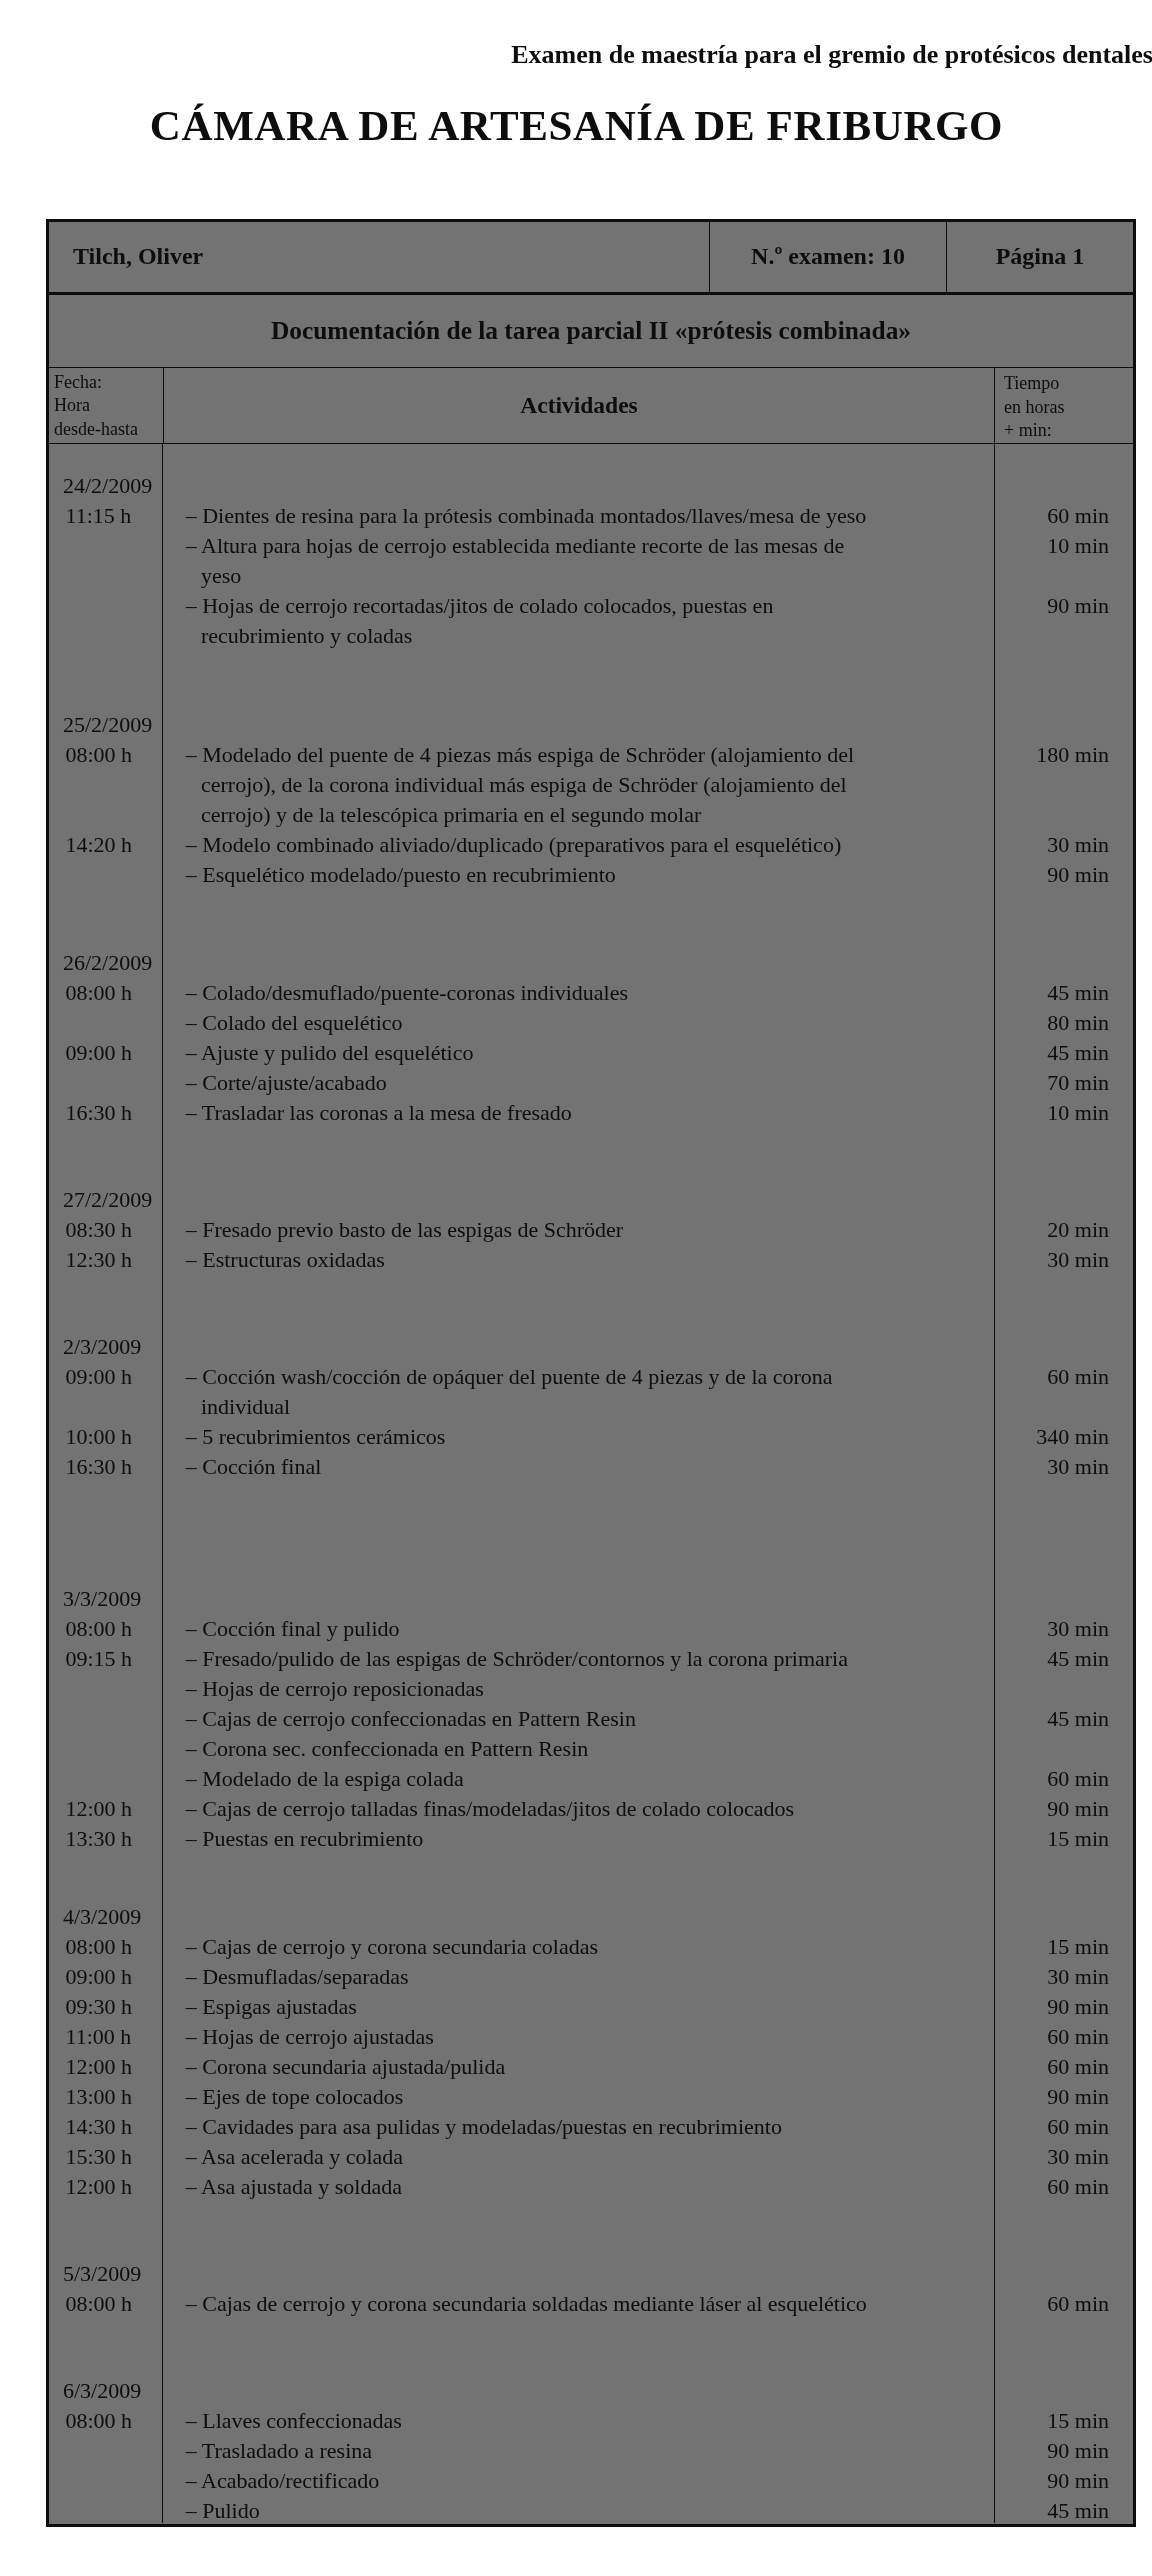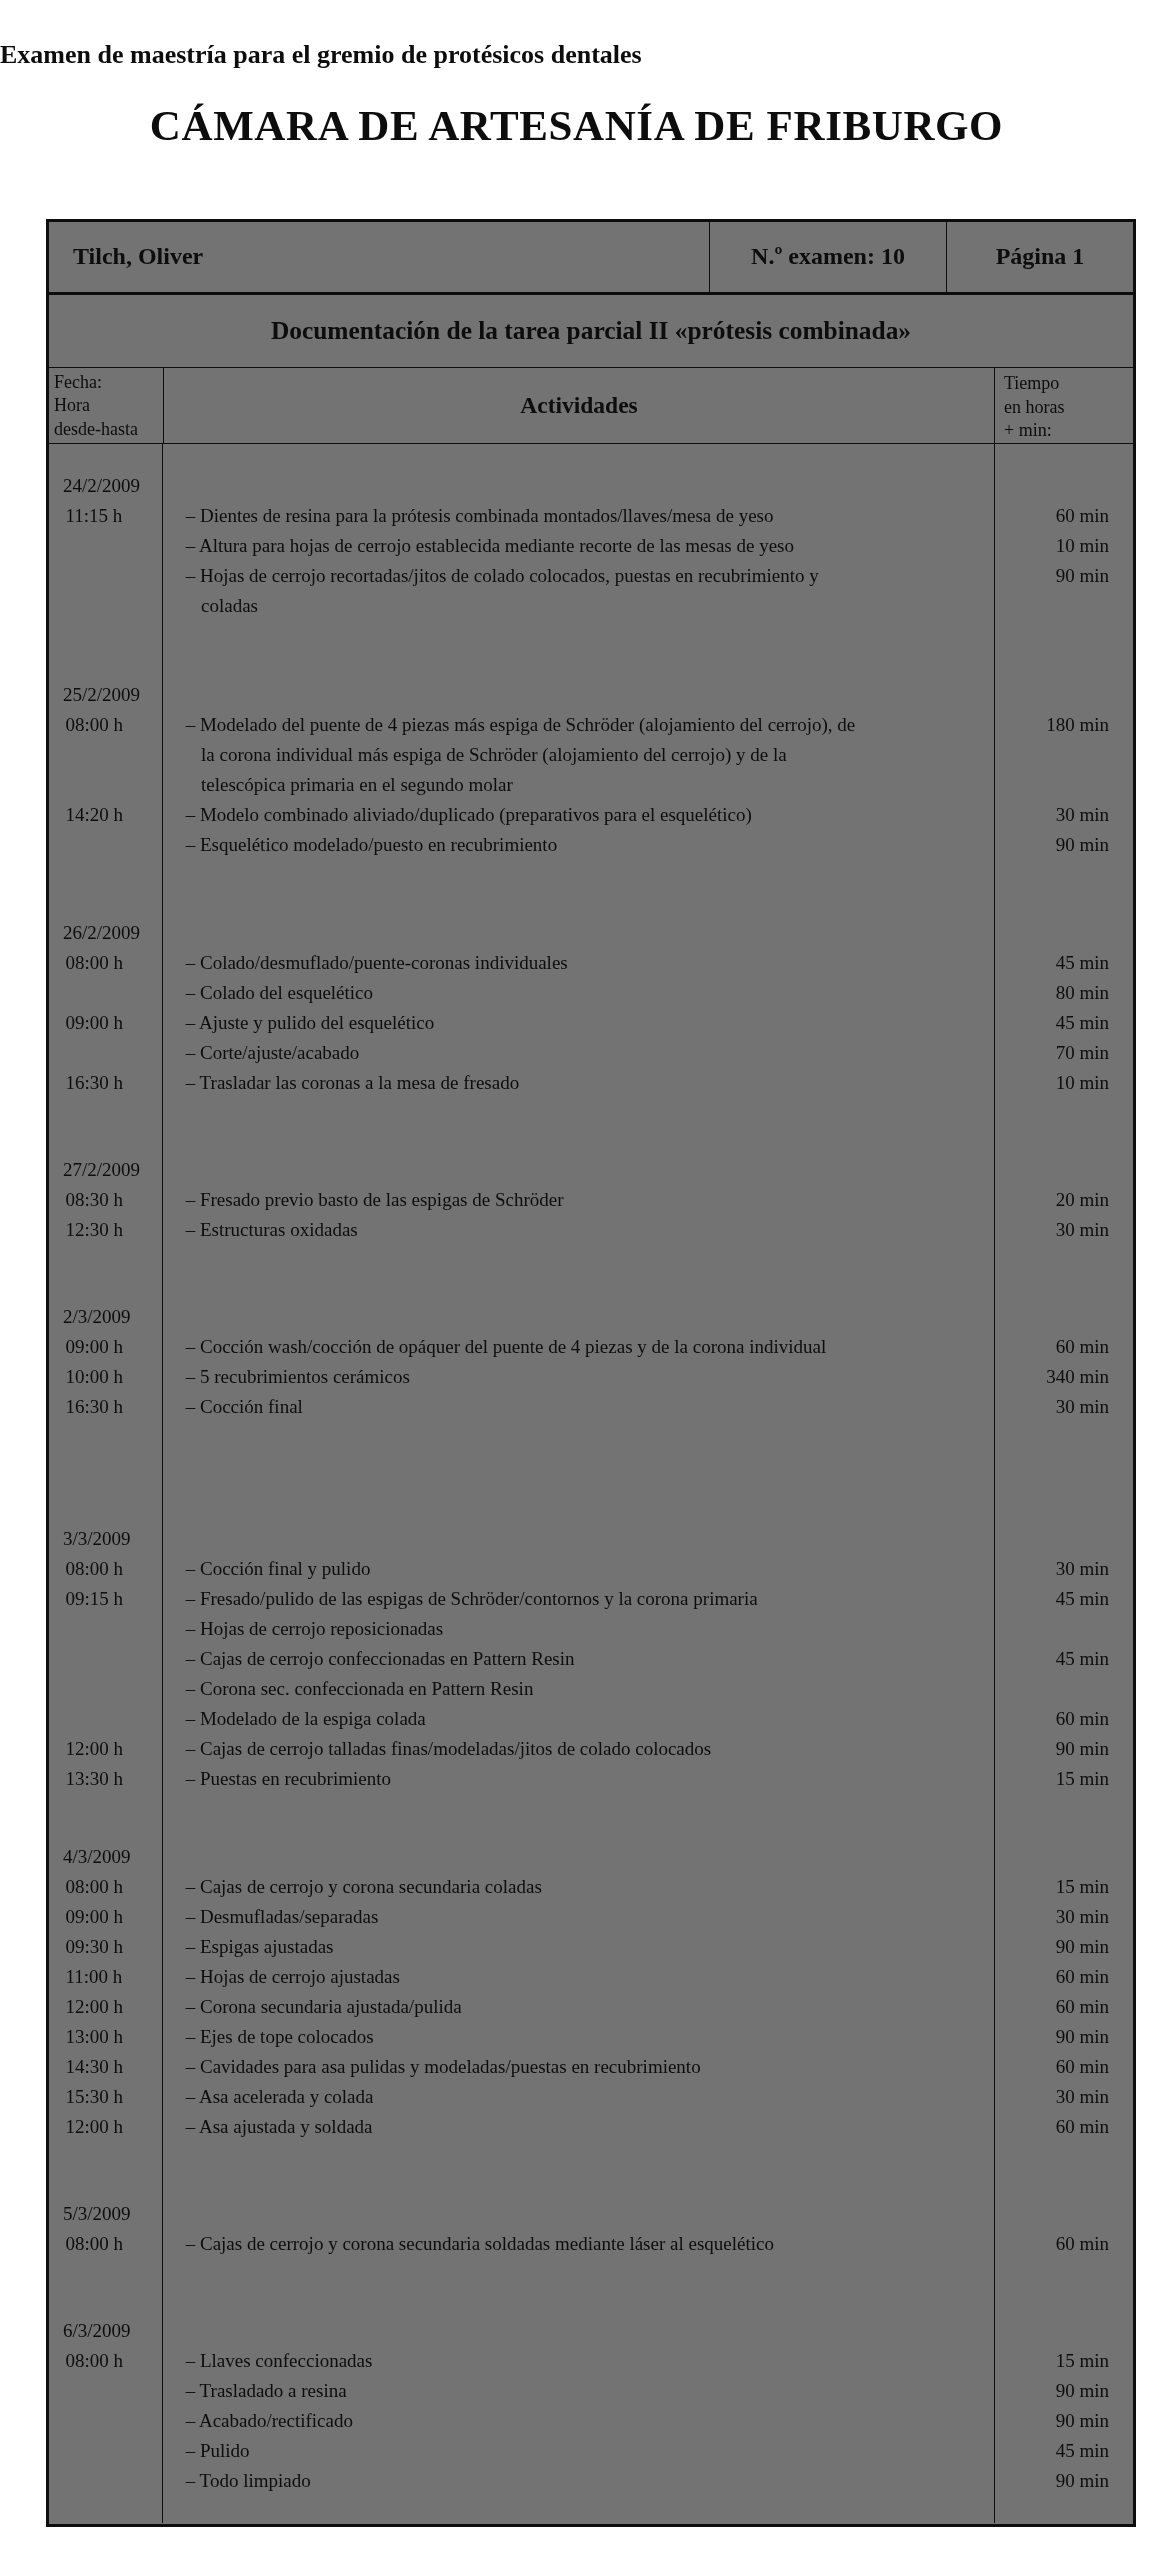--- a/index.html
+++ b/index.html
@@ -7,21 +7,21 @@
   .page {
     position:relative;
     width:1153px; height:2576px;
     background:#ffffff;
     color:#0d0d0d;
     font-family:"Liberation Serif","DejaVu Serif",serif;
     overflow:hidden;
   }
   .supertitle {
     padding-top:39px;
-    text-align:left;
+    text-align:right;
     font-size:26px;
     font-weight:bold;
     line-height:1.2;
   }
   .main-title {
     margin-top:30.5px;
     text-align:center;
     font-size:43px;
     font-weight:bold;
     letter-spacing:0.6px;
@@ -64,21 +64,21 @@
   .h3act {
     width:830px; display:flex; align-items:center; justify-content:center;
     font-size:23.5px; font-weight:bold;
   }
   .h3time {
     flex:1; border-left:1.3px solid #0d0d0d;
     padding:4.5px 0 0 9px;
     font-size:18px; line-height:23.5px;
   }
   
-  .tbody { position:relative; height:2079px; font-size:19px; overflow:hidden; }
+  .tbody { position:relative; height:2079px; font-size:22px; overflow:hidden; }
   .tbody::before {
     content:""; position:absolute; left:113px; top:0; bottom:0;
     width:1.3px; background:#0d0d0d;
   }
   .tbody::after {
     content:""; position:absolute; left:945px; top:0; bottom:0;
     width:1.3px; background:#0d0d0d;
   }
   .brow { display:grid; grid-template-columns:115px 830px 115px; }
   .bspace { width:100%; }

